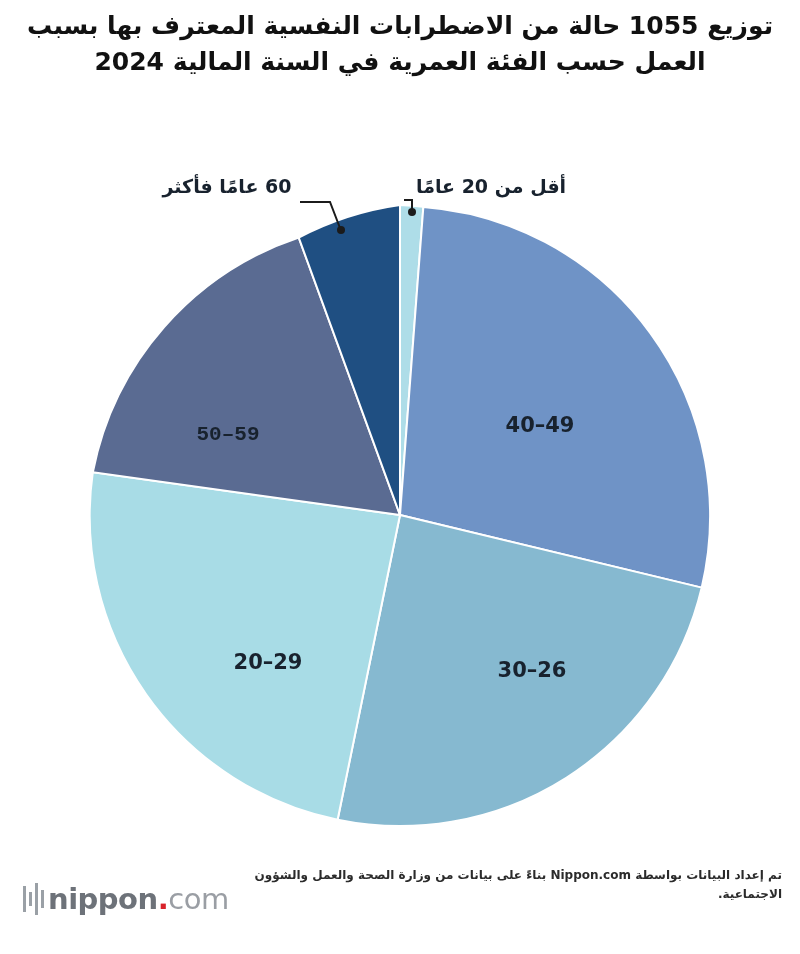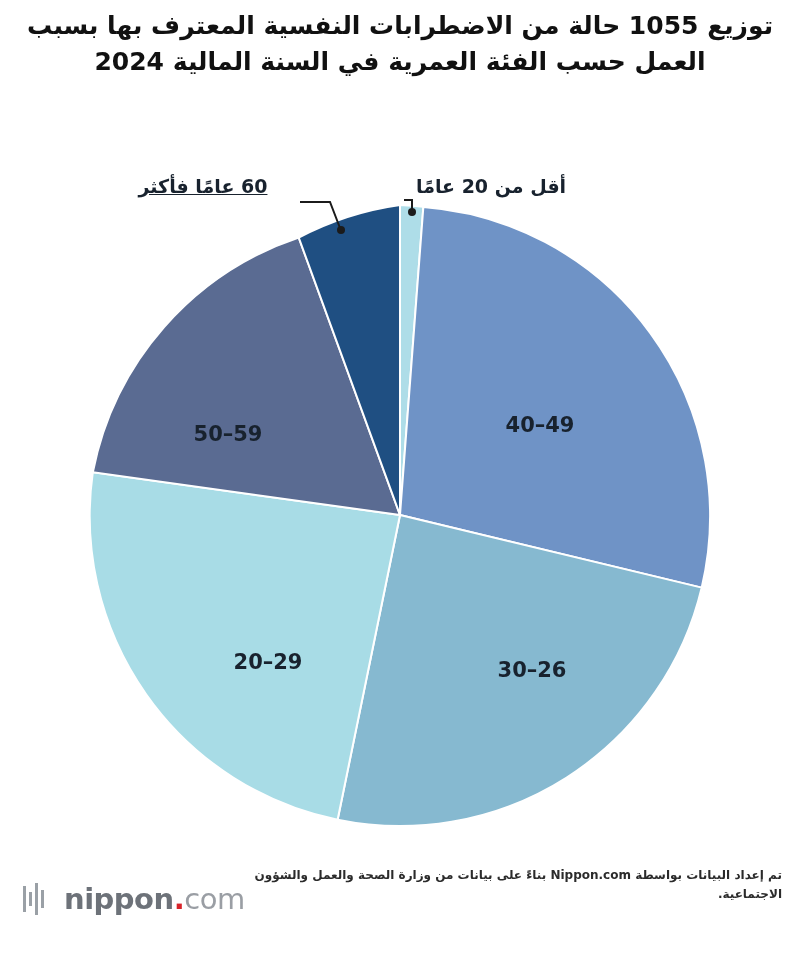--- a/index.html
+++ b/index.html
@@ -69,24 +69,23 @@
     line-height: 1.35;
   }
   #callout-under20 {
     top: 14px;
     left: 404px;
     text-align: right;
     margin-left: 12px;
   }
   #callout-60plus {
     top: 14px;
-    left: 88px;
+    left: 112px;
     width: 230px;
     text-align: center;
-    text-decoration: underline;
   }
 
   
   #footer {
     position: absolute;
     left: 0;
     right: 0;
     bottom: 0;
     height: 94px;
   }
@@ -101,21 +100,21 @@
     line-height: 1.55;
     color: #2b2b2b;
     direction: rtl;
   }
   #logo {
     position: absolute;
     left: 22px;
     top: 22px;
     display: flex;
     align-items: flex-start;
-    gap: 16px;
+    gap: 0;
     direction: ltr;
   }
   #logo-mark {
     display: block;
   }
   #logo-text {
     font-size: 29px;
     font-weight: bold;
     letter-spacing: -0.5px;
     color: #7b7f86;
@@ -148,21 +147,21 @@
     <polyline points="412,50 412,40 404,40" fill="none" stroke="#1b1b1b" stroke-width="2"></polyline>
     <circle cx="412" cy="52" r="4" fill="#1b1b1b"></circle>
 
     <polyline points="340,68 330,42 300,42" fill="none" stroke="#1b1b1b" stroke-width="2"></polyline>
     <circle cx="341" cy="70" r="4" fill="#1b1b1b"></circle>
   </svg>
 
   <div class="slice-label" style="top:245px; left:540px;margin-top:20px;">40–49</div>
   <div class="slice-label" style="top:510px; left:532px;">30–26</div>
   <div class="slice-label" style="top:502px; left:268px;">20–29</div>
-  <div class="slice-label" style="top:274px; left:228px;">50–59</div>
+  <div class="slice-label" style="top:274px; left:228px;font-family:Liberation Mono, monospace;">50–59</div>
 
   <div class="callout-label" id="callout-under20">أقل من 20 عامًا</div>
   <div class="callout-label" id="callout-60plus">60 عامًا فأكثر</div>
 </div>
 
 <div id="footer">
   <div id="source-note">تم إعداد البيانات بواسطة Nippon.com بناءً على بيانات من وزارة الصحة والعمل والشؤون الاجتماعية.</div>
 
   <div id="logo">
     <svg id="logo-mark" width="26" height="34" viewBox="0 0 26 34">

